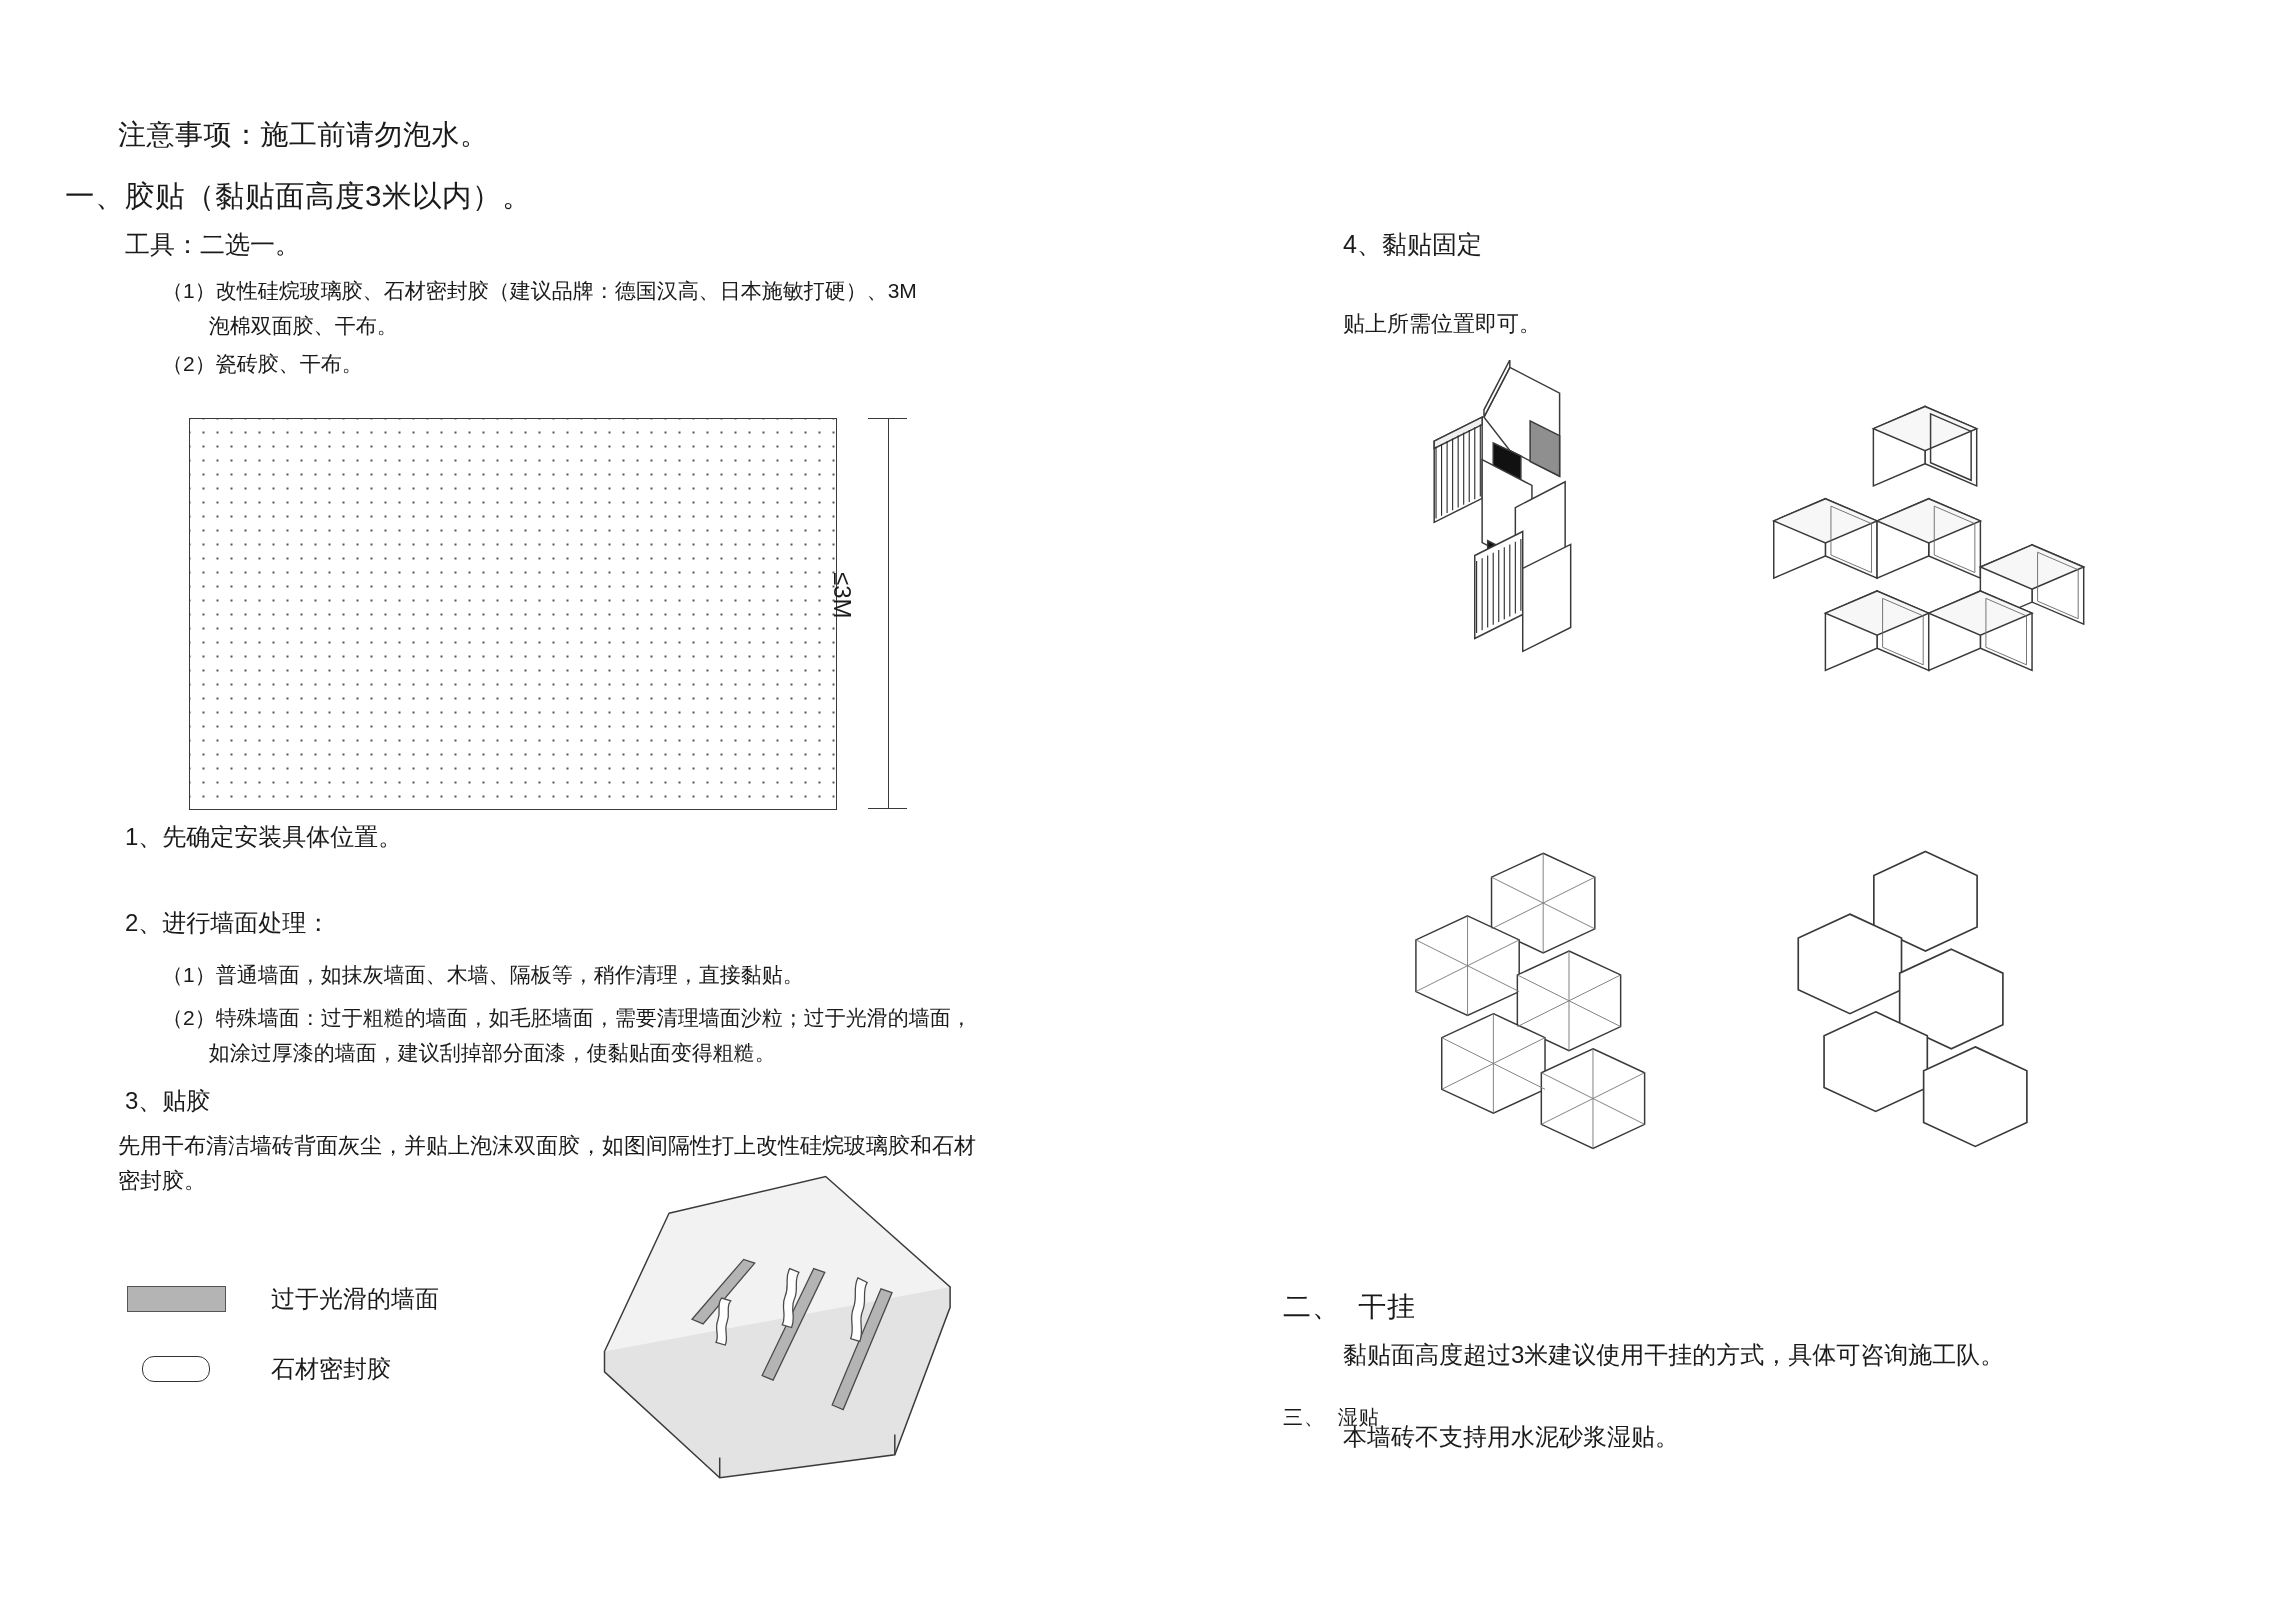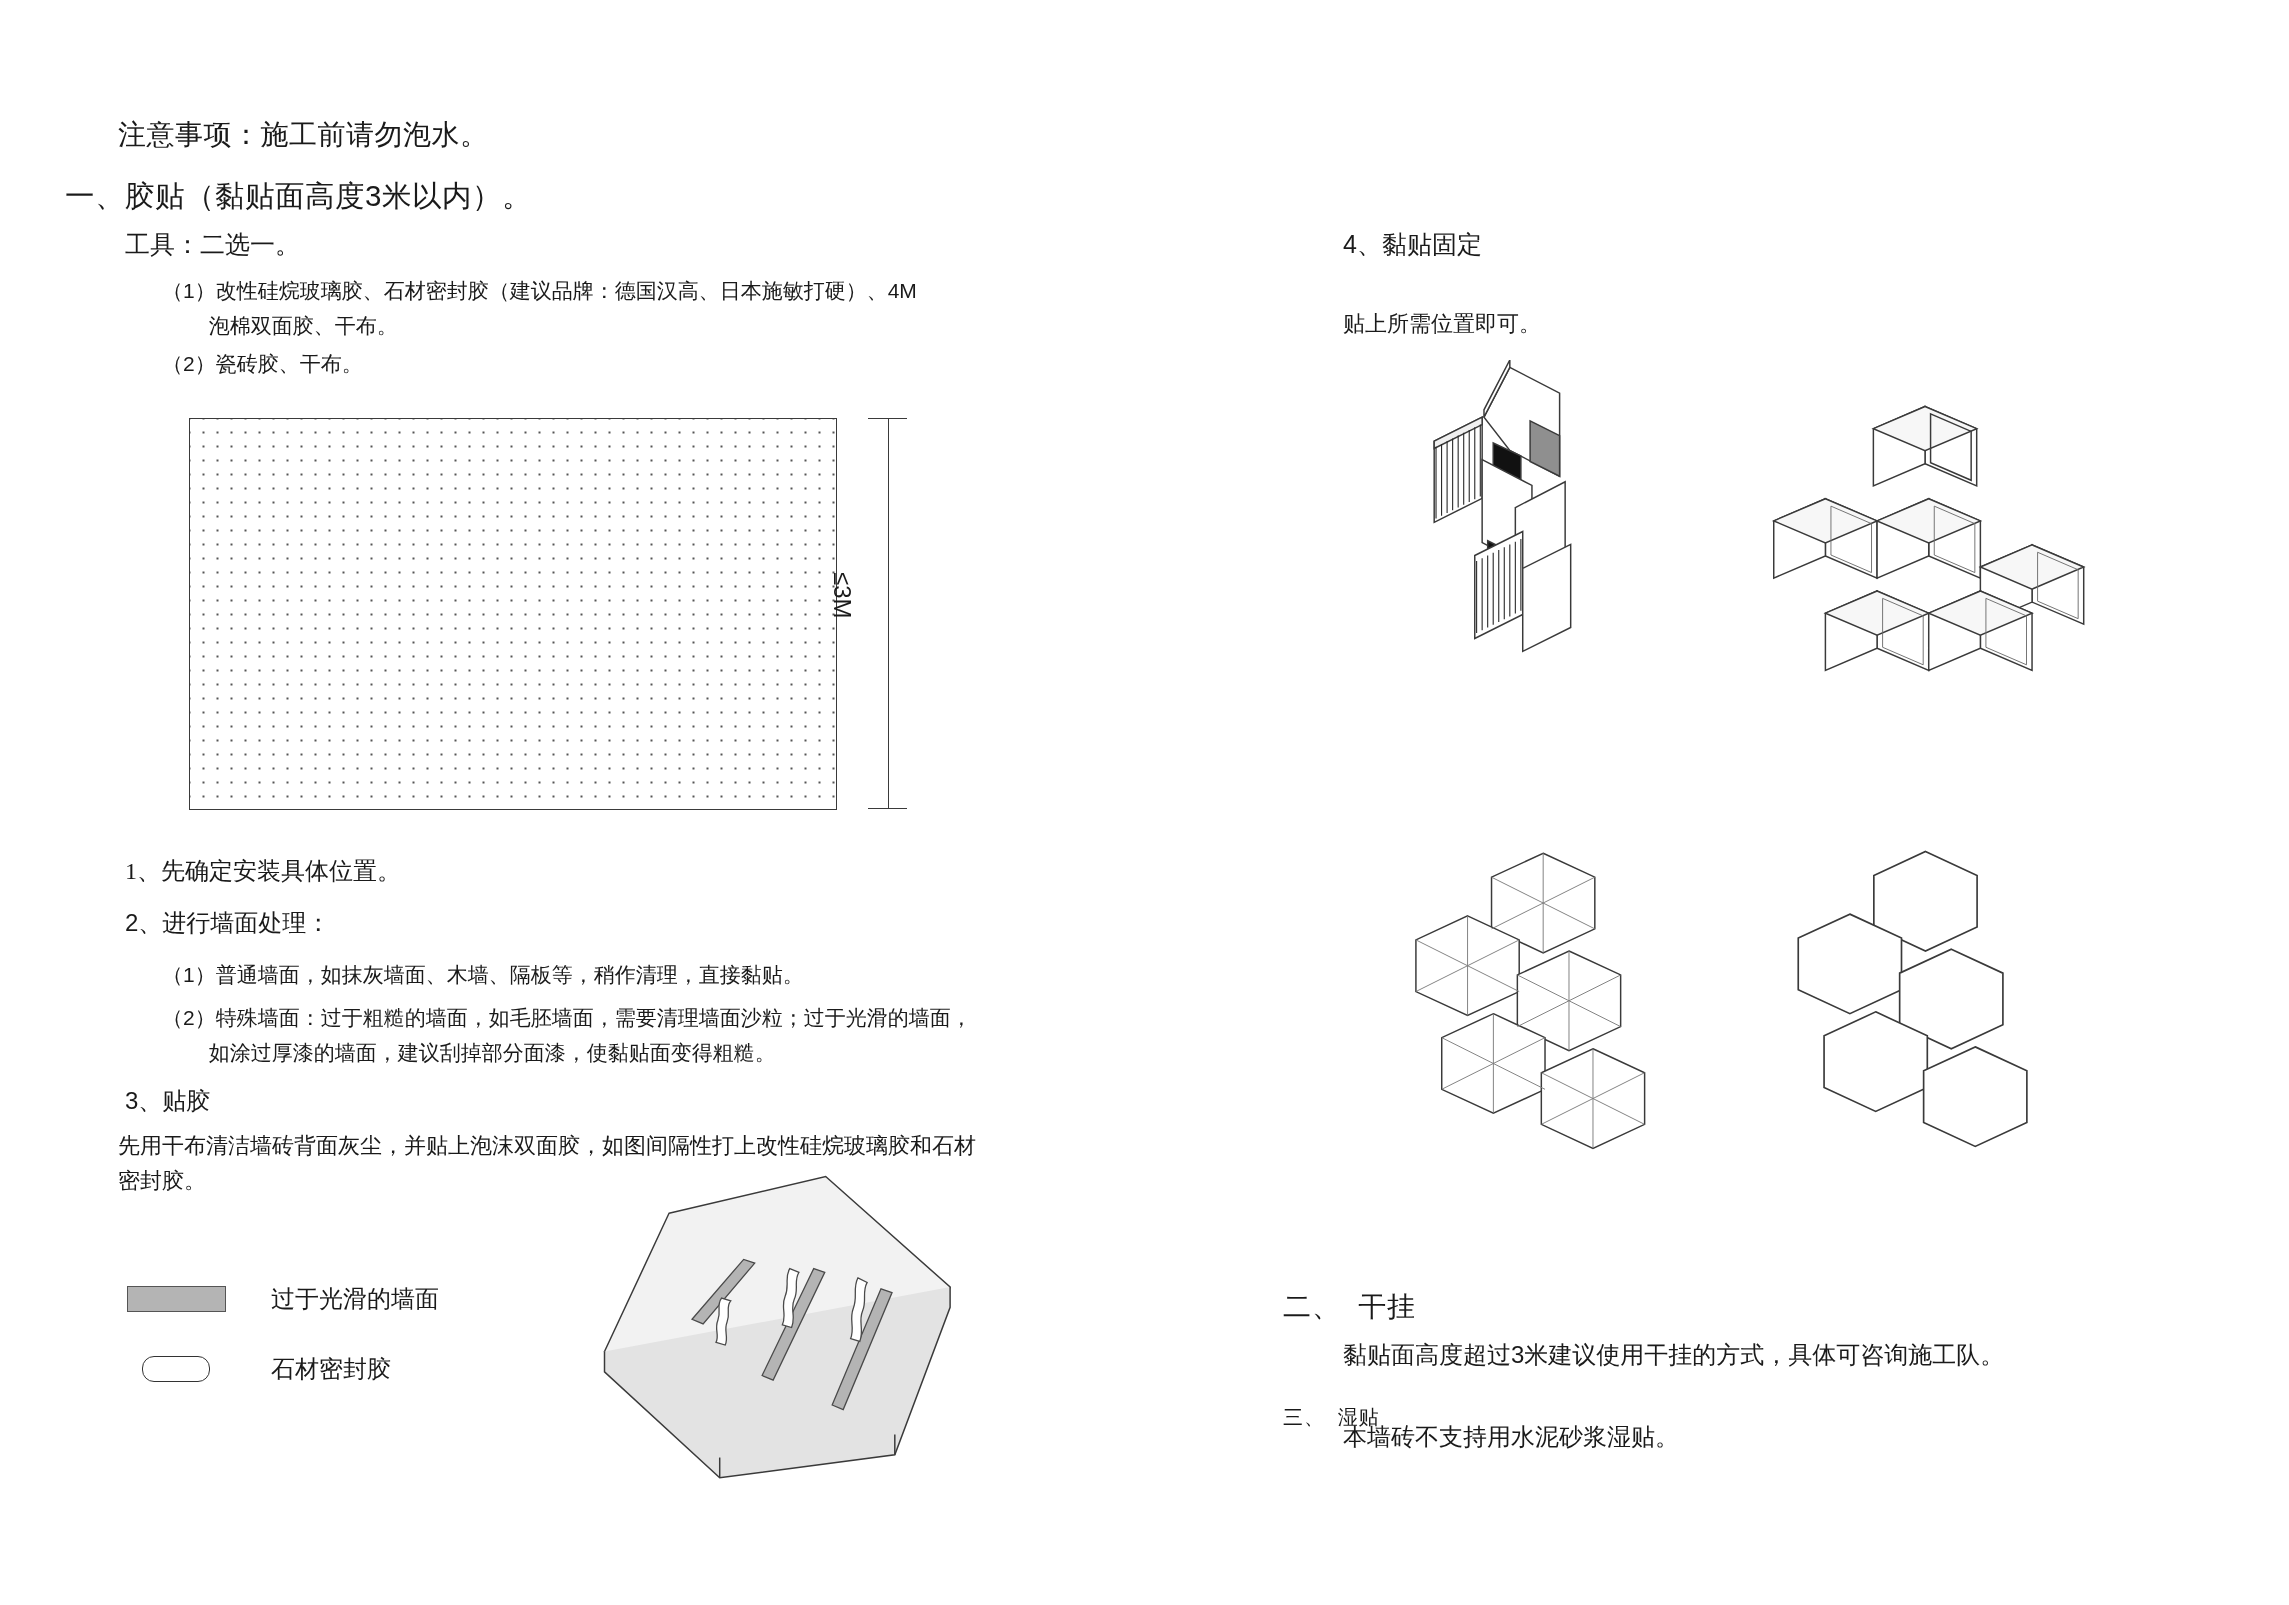--- a/index.html
+++ b/index.html
@@ -44,23 +44,22 @@
   .tools-1 {
     left: 162px; top: 274px;
     font-size: 21px;
     line-height: 1.65;
   }
   .tools-2 {
     left: 162px; top: 349px;
     font-size: 21px;
   }
   .step1 {
-    left: 125px; top: 854px;
-    font-size: 24px;
-    font-family: Liberation Serif, serif;
+    left: 125px; top: 820px;
+    font-size: 24px;
   }
   .step2 {
     left: 125px; top: 906px;
     font-size: 24px;
   }
   .step2a {
     left: 162px; top: 960px;
     font-size: 21px;
   }
   .step2b {
@@ -170,21 +169,21 @@
   .fig { position: absolute; }
 </style>
 </head>
 <body>
 
 <div class="page">
 
   <div class="t note">注意事项：施工前请勿泡水。</div>
   <div class="t sec1">一、胶贴（黏贴面高度3米以内）。</div>
   <div class="t tools-title">工具：二选一。</div>
-  <div class="t tools-1">（1）改性硅烷玻璃胶、石材密封胶（建议品牌：德国汉高、日本施敏打硬）、4M
+  <div class="t tools-1">（1）改性硅烷玻璃胶、石材密封胶（建议品牌：德国汉高、日本施敏打硬）、3M
         泡棉双面胶、干布。</div>
   <div class="t tools-2">（2）瓷砖胶、干布。</div>
 
   <div class="wall"></div>
   <div class="dim-line"></div>
   <div class="dim-cap top"></div>
   <div class="dim-cap bot"></div>
   <div class="dim-label">≤3M</div>
 
   <div class="t step1">1、先确定安装具体位置。</div>

